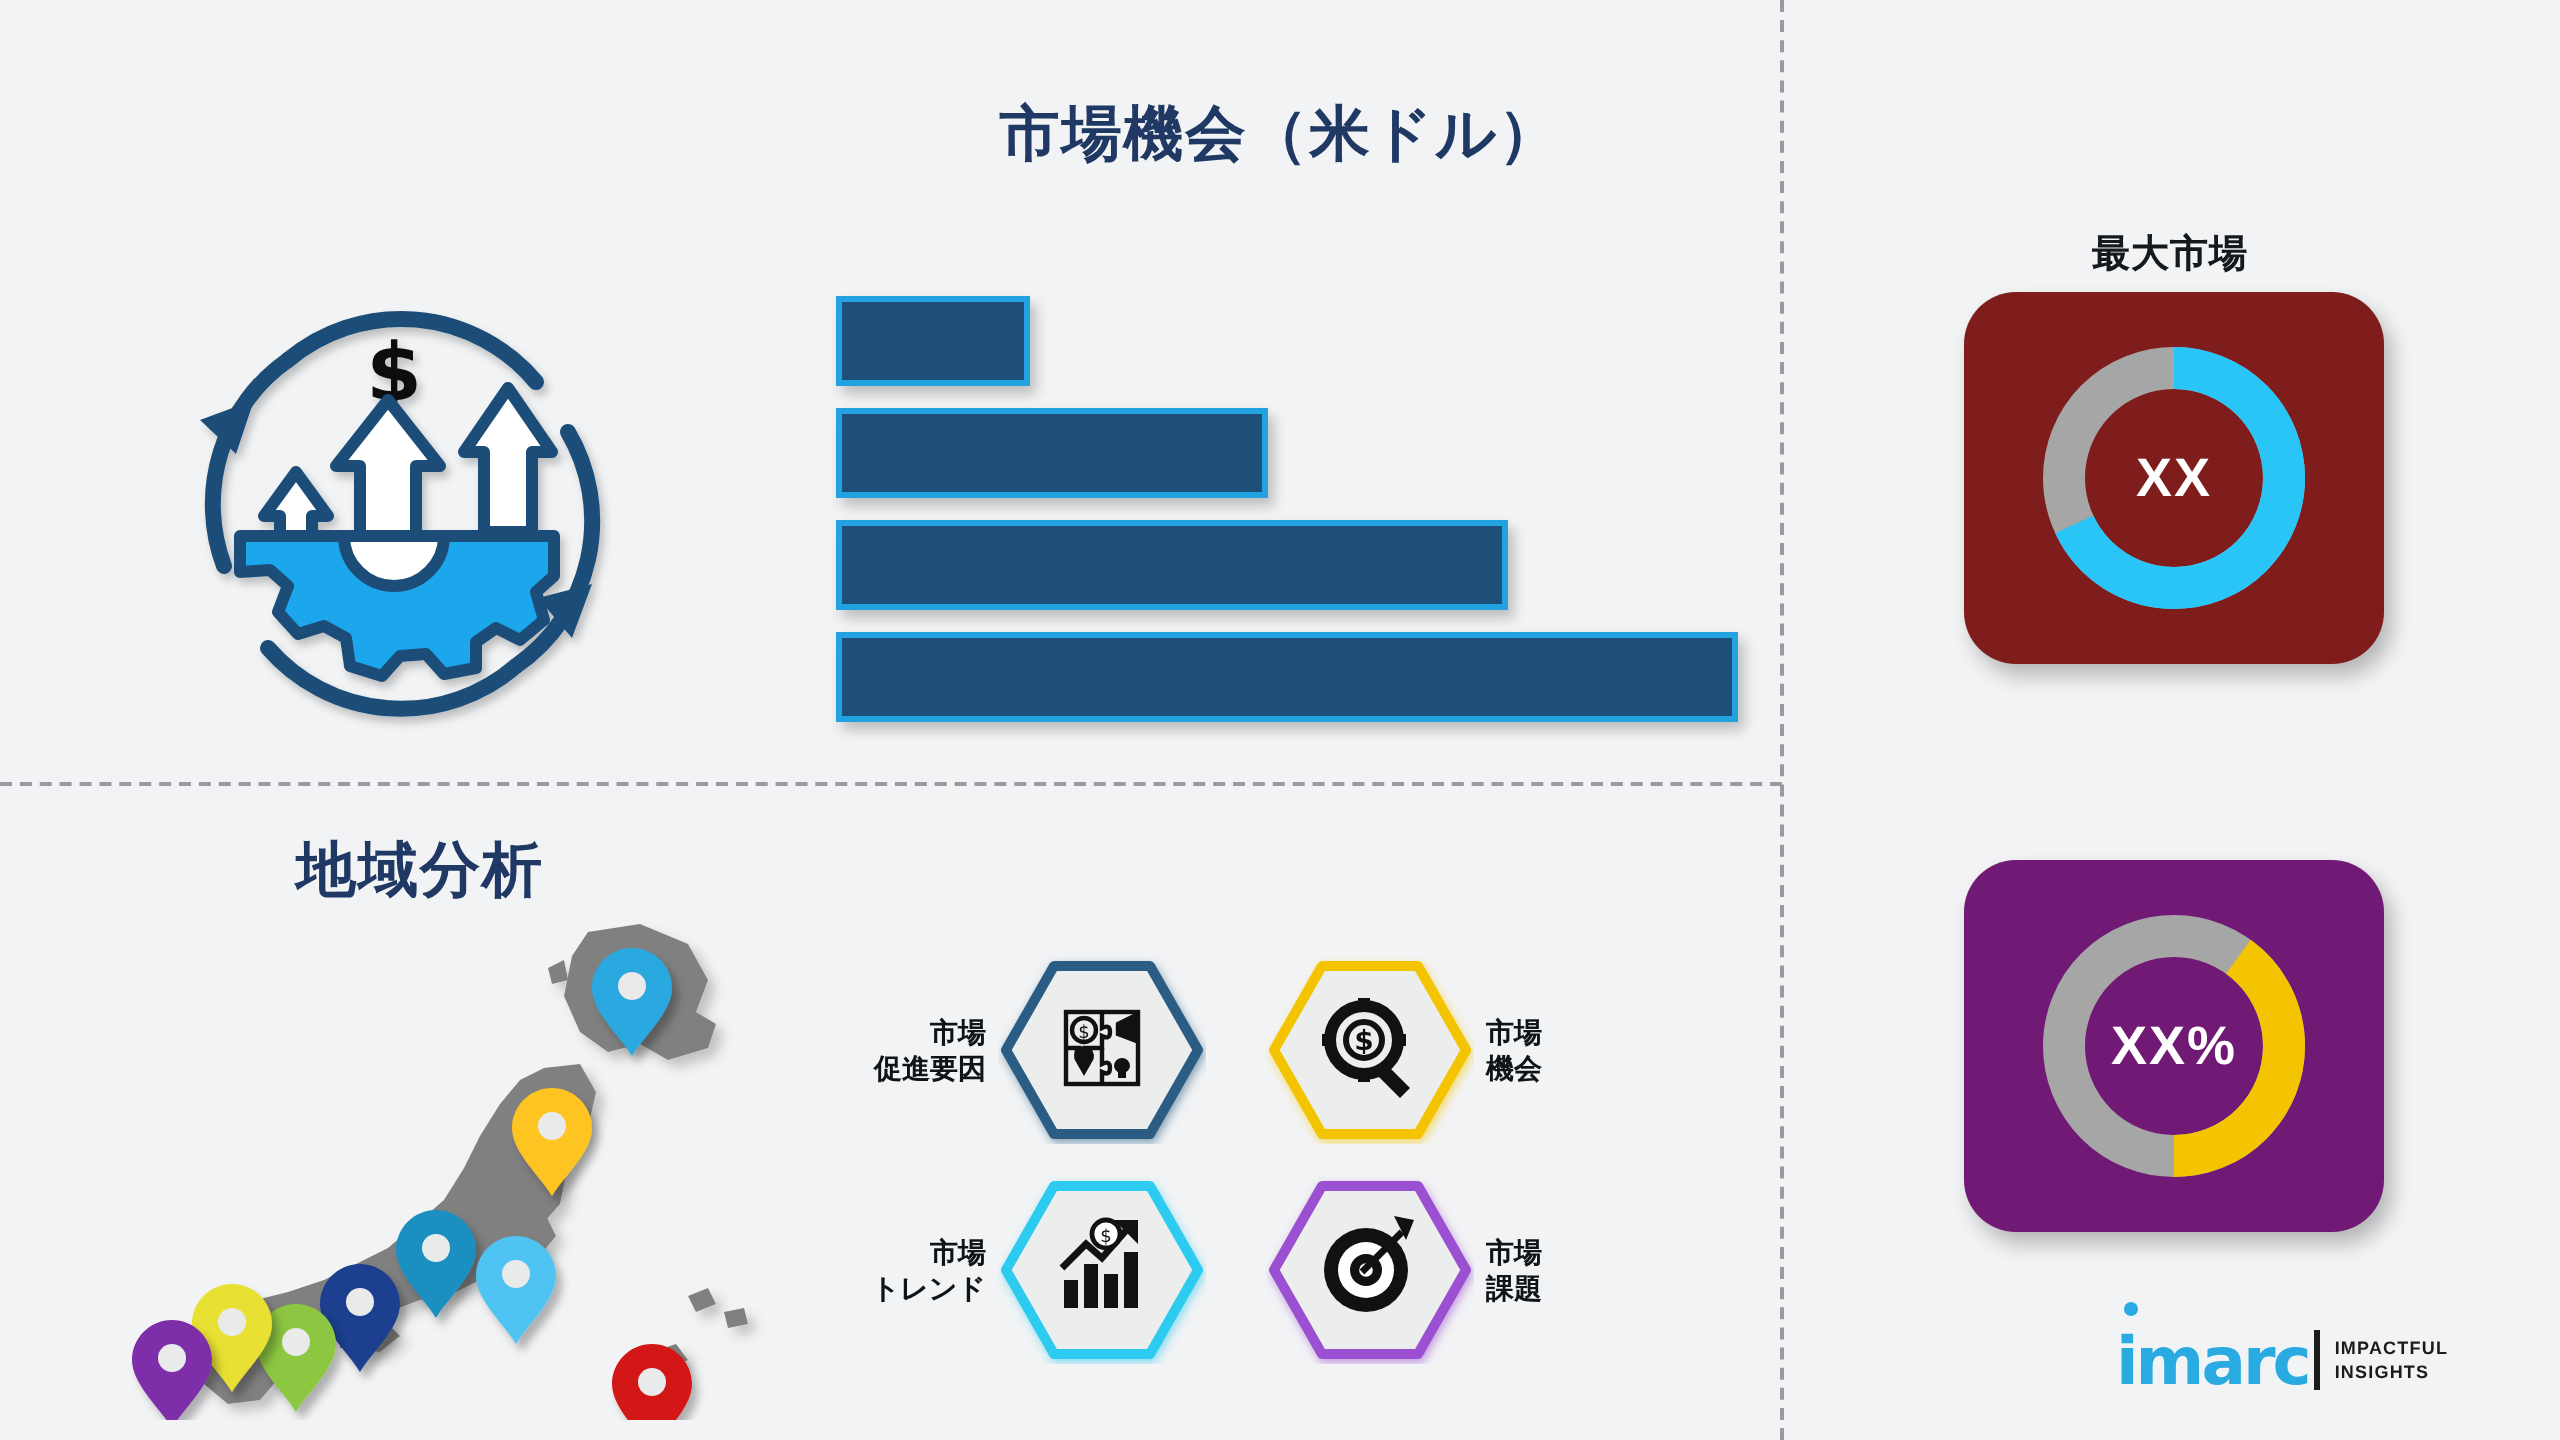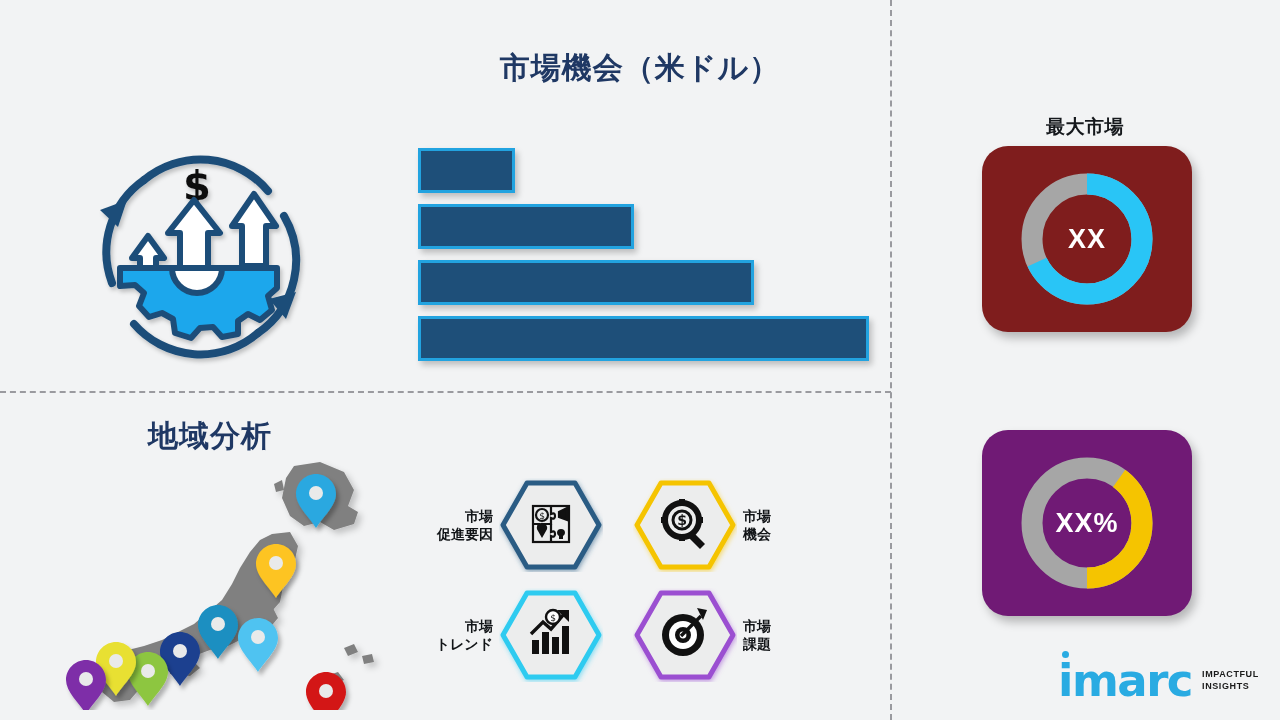--- a/index.html
+++ b/index.html
@@ -134,21 +134,21 @@
   .dyn-label.align-left  { text-align: left;  width: 95px; margin-left: 6px; }
   .hex-wrap { position: relative; width: 104px; height: 94px; flex: none; }
 
   
   #imarc-logo {
     position: absolute; left: 1058px; top: 658px;
     width: 190px; height: 44px;
     display: flex; align-items: center;
   }
   #imarc-word {
-    font-size: 45px; font-weight: bold; color: #29ABE2;
+    font-size: 33px; font-weight: bold; color: #29ABE2;
     letter-spacing: -1.5px; line-height: 1; position: relative;
     font-family: "DejaVu Sans", sans-serif;
   }
   #imarc-dot {
     position: absolute; left: 4px; top: -7px;
     width: 7px; height: 7px; border-radius: 50%; background: #29ABE2;
   }
   #imarc-bar {
     width: 3px; height: 30px; background: #1b1b1b; margin: 0 7px 0 3px;
   }

